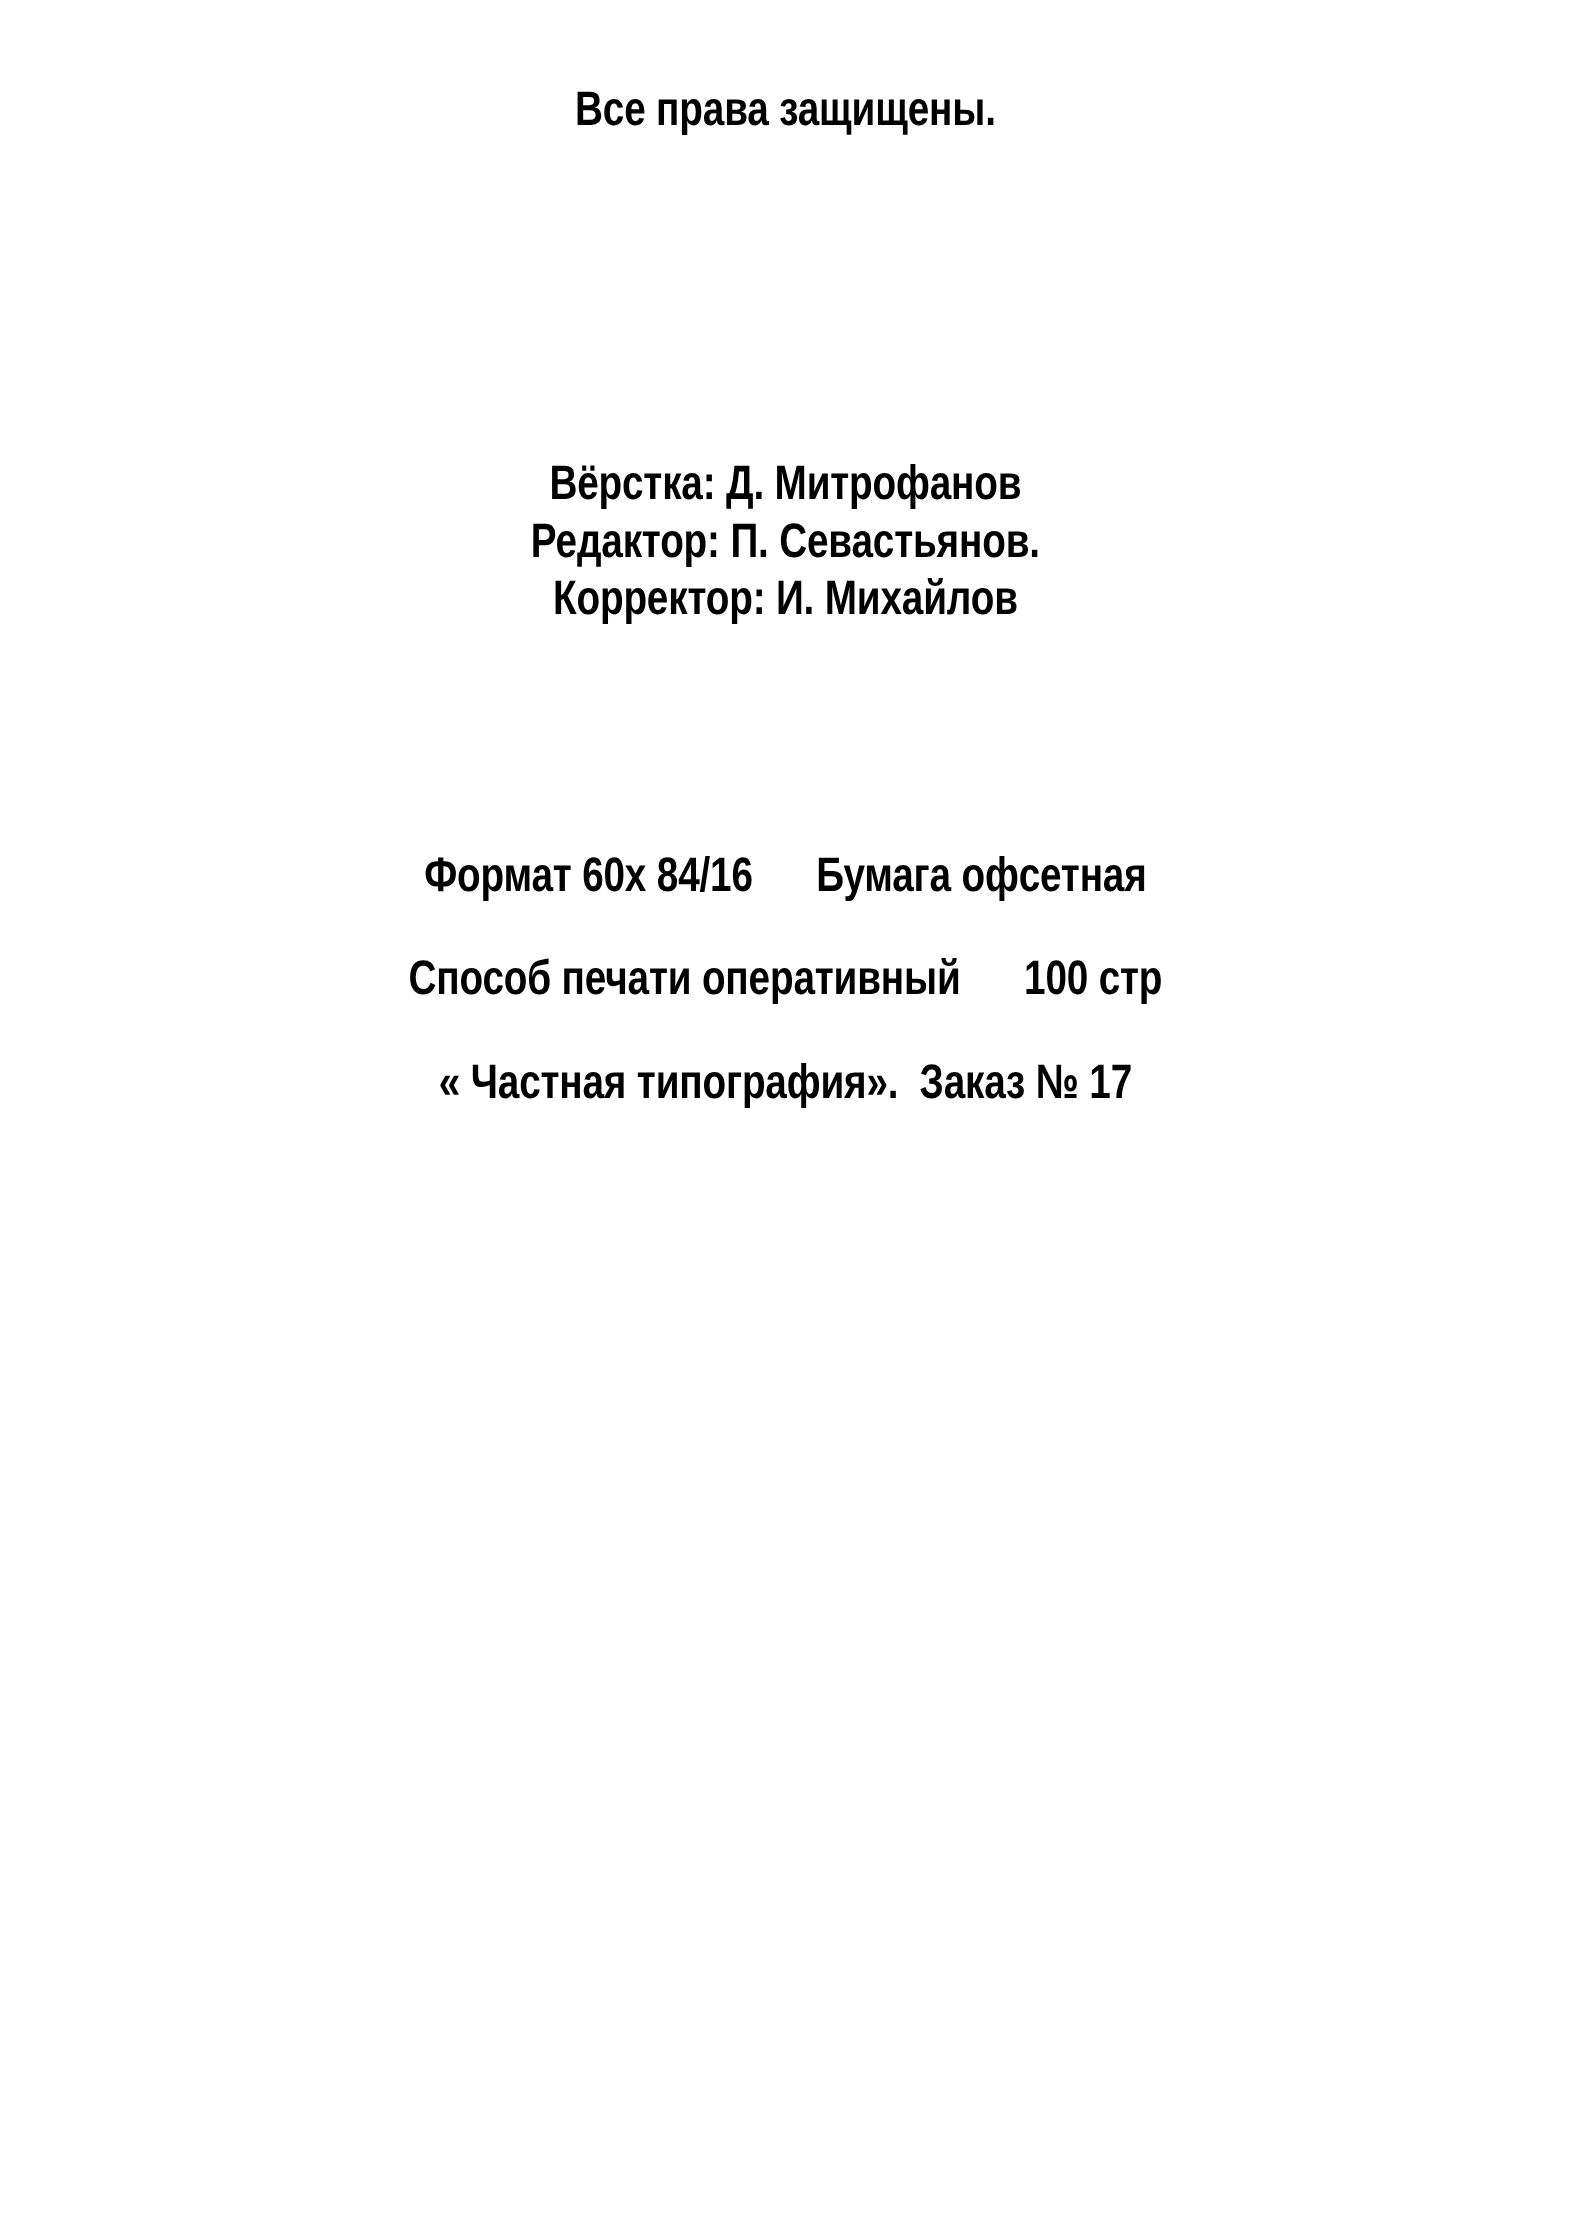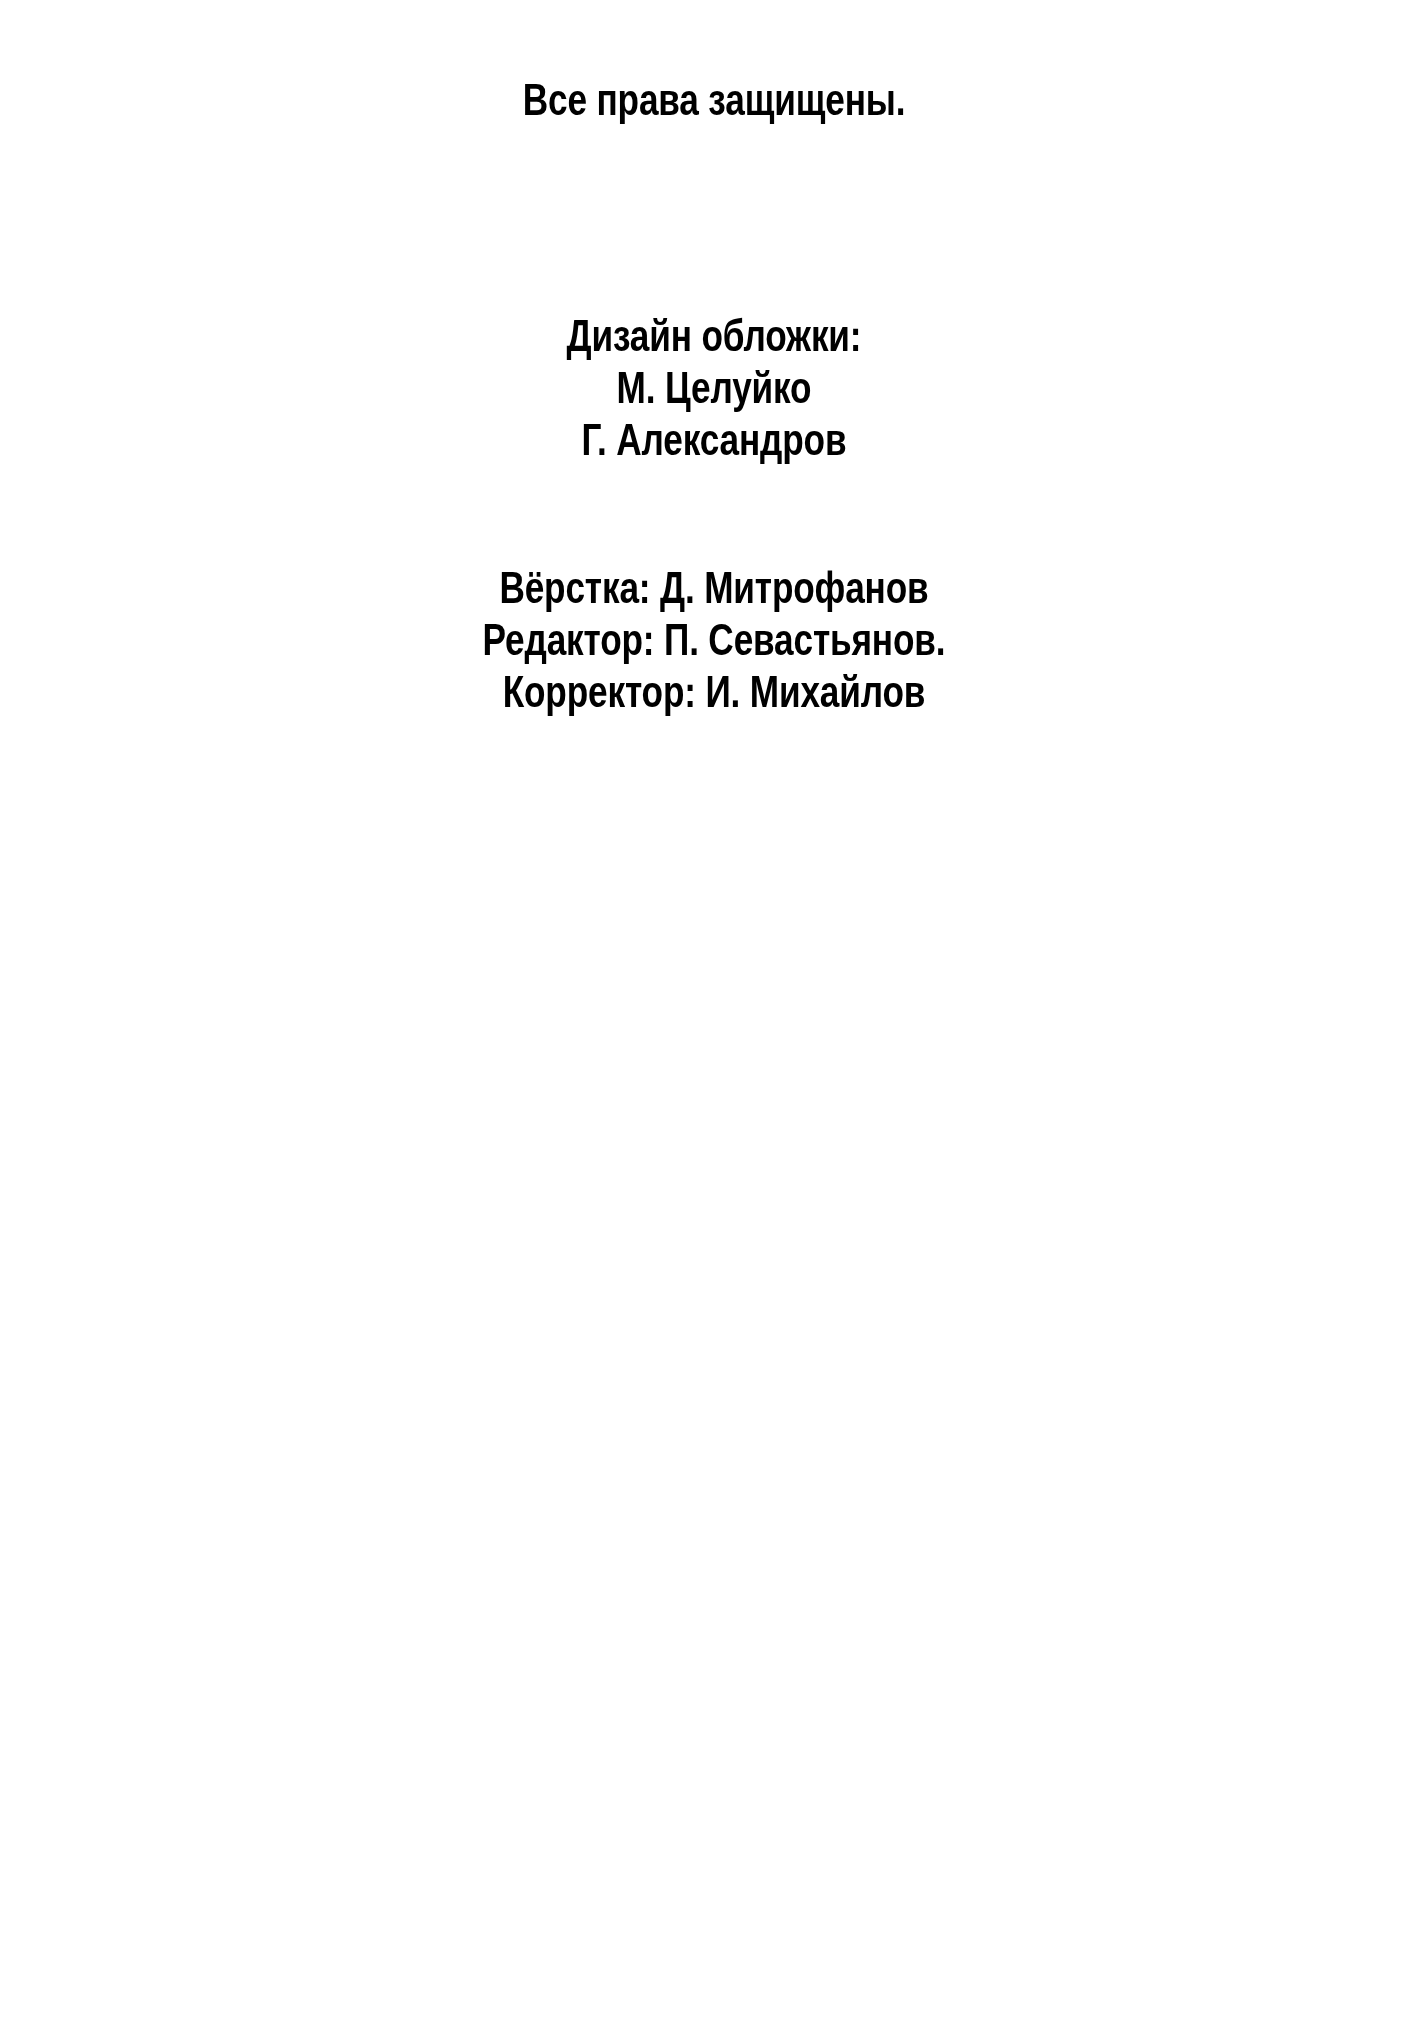--- a/index.html
+++ b/index.html
@@ -71,38 +71,38 @@
 
   <div class="block block-tight">
     <span class="line">Все права защищены.</span>
   </div>
 
   <div class="gap-md"></div>
 
 
   <div class="gap-xl"></div>
 
-  <div class="block block-tight">
-    <span class="line">Дизайн обложки:</span>
-    <span class="line">М. Целуйко</span>
-    <span class="line">Г. Александров</span>
-  </div>
 
   <div class="gap-lg"></div>
 
   <div class="block block-tight">
     <span class="line">Вёрстка: Д. Митрофанов</span>
     <span class="line">Редактор: П. Севастьянов.</span>
     <span class="line">Корректор: И. Михайлов</span>
   </div>
 
   <div class="gap-lg"></div>
 
 
   <div class="gap-lg"></div>
 
+  <div class="block block-loose">
+    <span class="line">Формат 60х 84/16      Бумага офсетная</span>
+    <span class="line">Способ печати оперативный      100 стр</span>
+    <span class="line">« Частная типография».  Заказ № 17</span>
+  </div>
 
   <div class="gap-xl"></div>
 
 
   <div class="spacer-bottom"></div>
 
 </div>
 
 </body></html>

